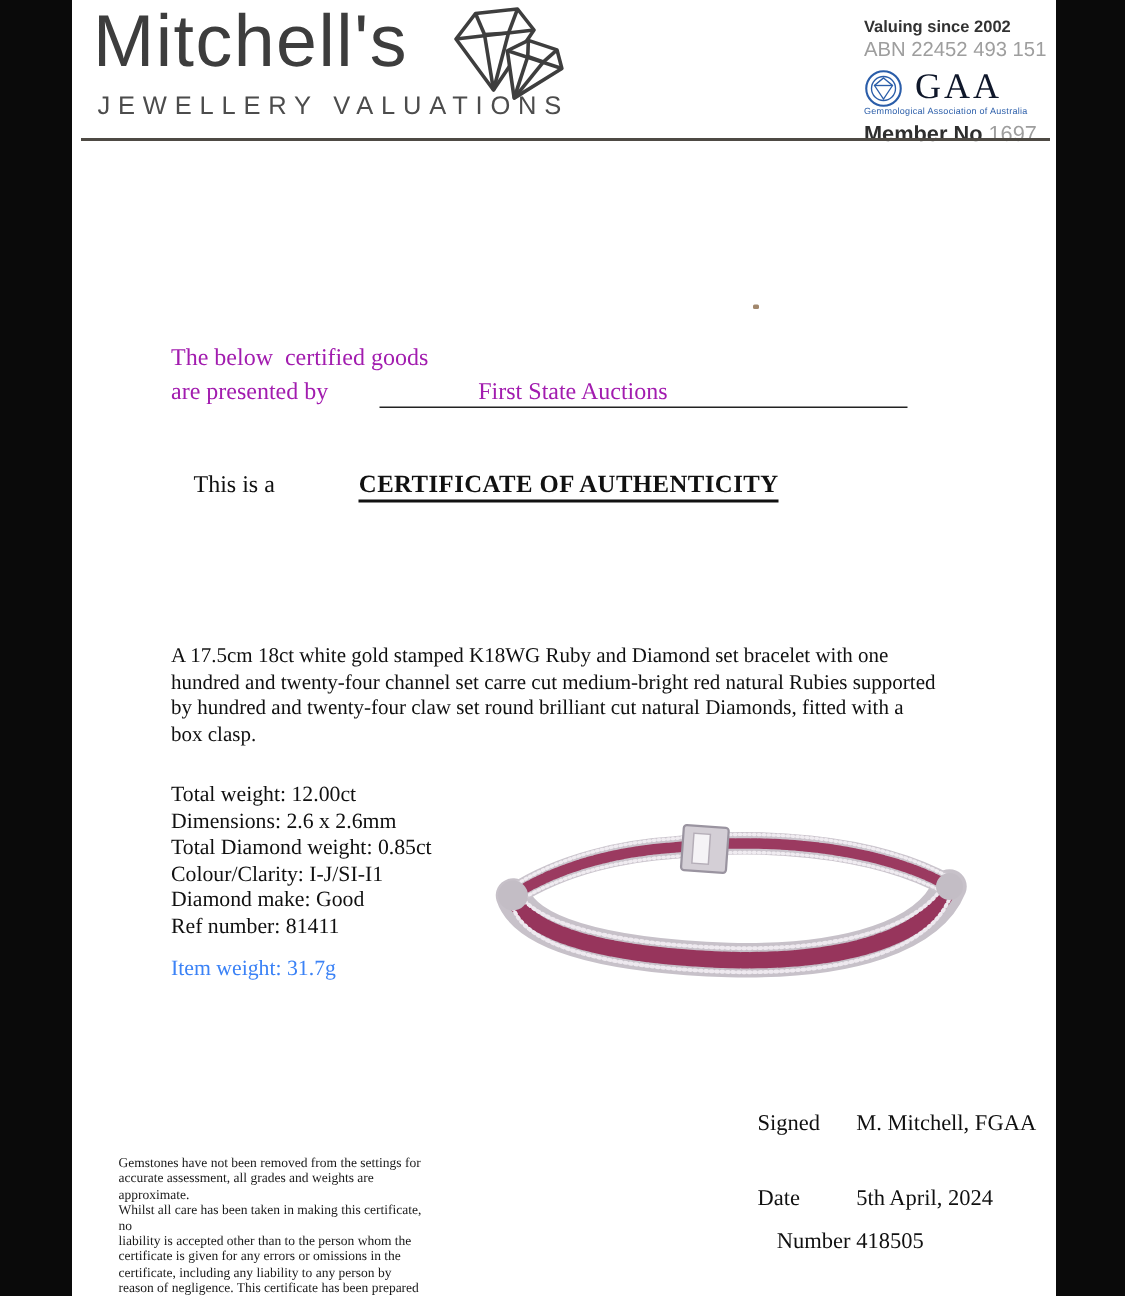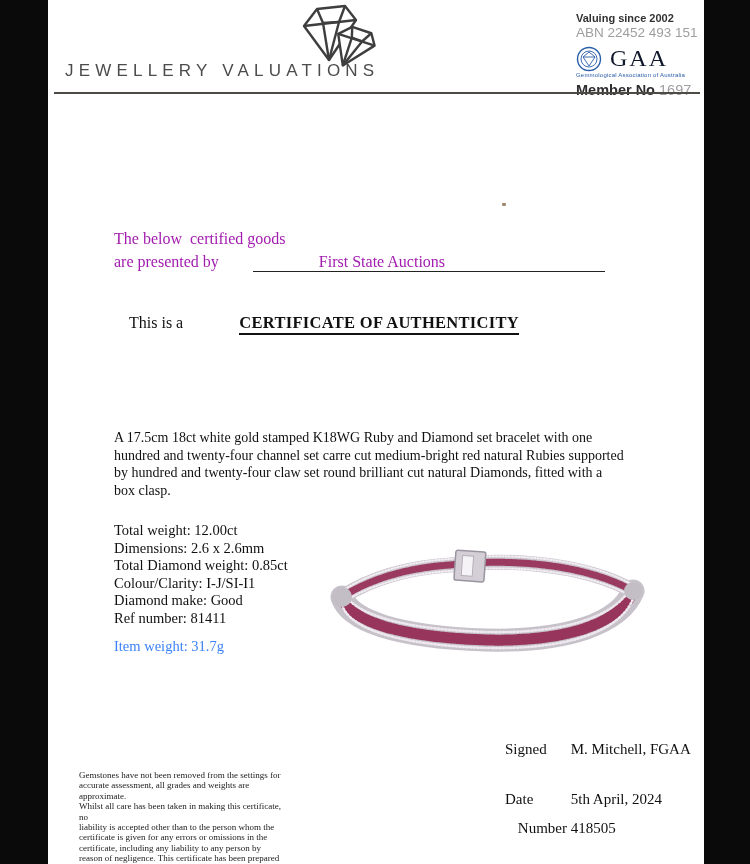--- a/index.html
+++ b/index.html
@@ -51,20 +51,21 @@
   .fine-print { position:absolute; left:31px; top:770px; width:212px; font-size:9px;
     line-height:10.4px; white-space:pre-line; color:#1a1a1a; }
 
   .speck { position:absolute; left:454px; top:203px; width:4px; height:3px; background:#8b6a49; opacity:.8; border-radius:1px; }
 </style>
 </head>
 <body>
 
 <div class="paper">
 
+  <div class="brand-name">Mitchell's</div>
 
   <svg class="diamond-logo" width="92" height="76" viewBox="0 0 92 76">
     <g fill="none" stroke="#3e3e3e" stroke-width="2.4" stroke-linejoin="round">
       <g>
         <polygon points="4,24 17,7 45,4 56,18 29,58" fill="#ffffff"></polygon>
         <polyline points="4,24 56,18"></polyline>
         <line x1="17" y1="7" x2="23" y2="21"></line>
         <line x1="45" y1="4" x2="39" y2="20"></line>
         <line x1="23" y1="21" x2="39" y2="20"></line>
         <line x1="23" y1="21" x2="29" y2="58"></line>

